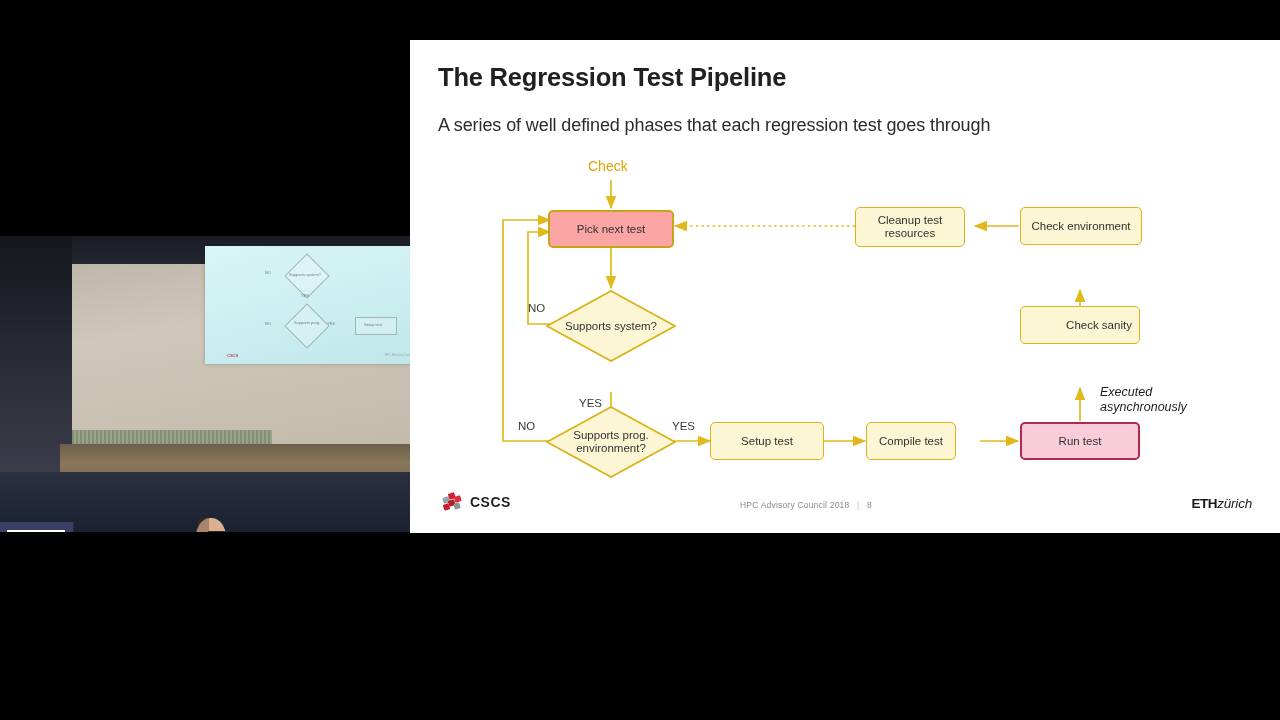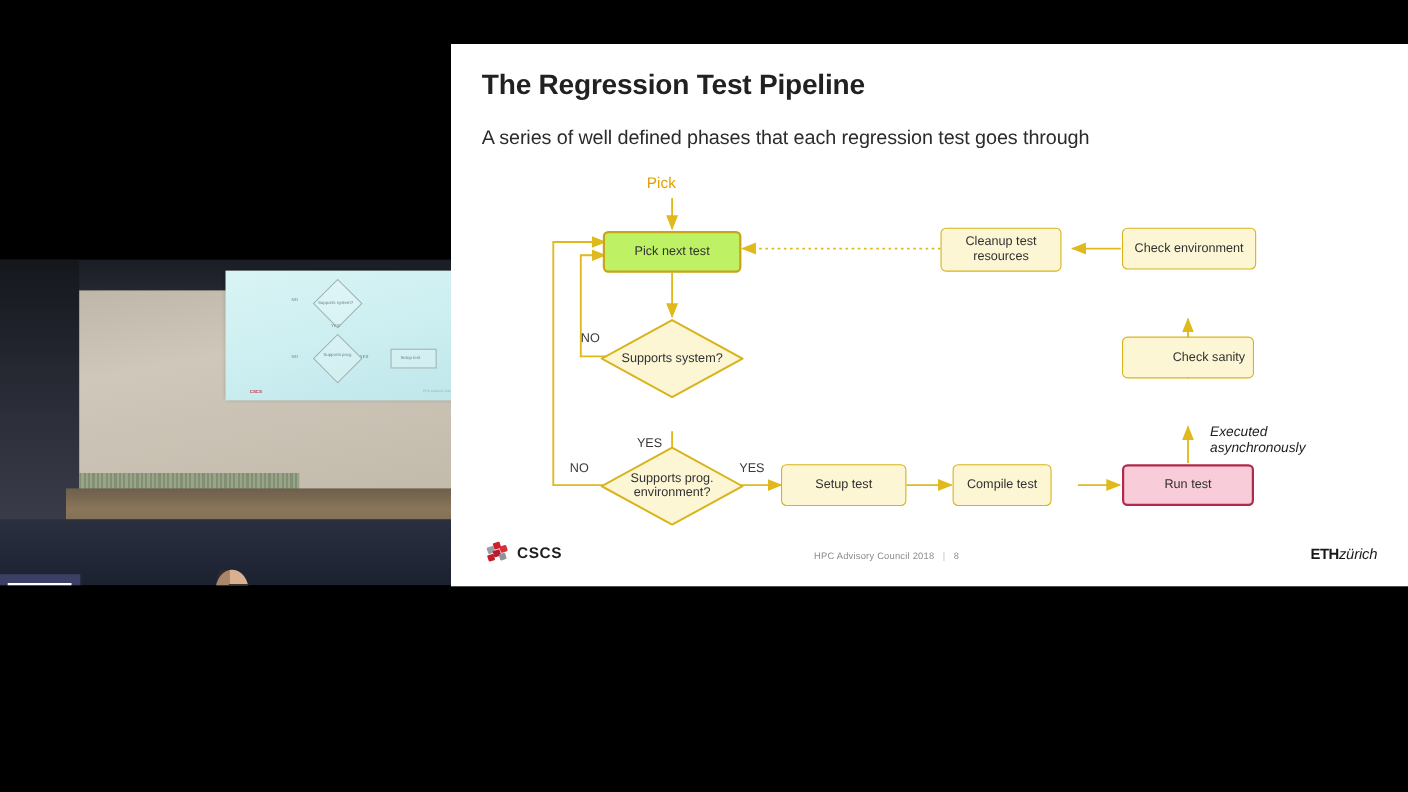--- a/index.html
+++ b/index.html
@@ -149,21 +149,21 @@
     color: #313131;
     line-height: 13px;
     z-index: 3;
   }
   .node.box {
     background: #fdf6d5;
     border: 1.6px solid #d8b31b;
     border-radius: 5px;
   }
   .node.box.emphasis {
-    background: #bef264;
+    background: #fca5a5;
     border: 2.2px solid #c9a417;
   }
   .node.box.pink {
     background: #f8ccd8;
     border: 2px solid #b02a4d;
   }
   .diamond-wrap { position: absolute; z-index: 3; }
   .diamond-shape {
     position: absolute; left: 0; top: 0; width: 100%; height: 100%;
   }
@@ -288,21 +288,21 @@
         <path d="M670,381 L670,348" marker-end="url(#ar)"></path>
 
         <path d="M670,304 L670,250" marker-end="url(#ar)"></path>
 
         <path d="M1009,186 L965,186" marker-end="url(#ar)" transform="translate(-400,0)"></path>
 
         <path d="M445,186 L265,186" stroke-dasharray="2.4,3.2" marker-end="url(#ar)"></path>
       </g>
     </svg>
 
-    <div class="start-label" style="left:178px; top:118px;">Pick</div>
+    <div class="start-label" style="left:178px; top:118px;">Check</div>
 
     <div class="node box emphasis" style="left:138px; top:170px; width:126px; height:38px;">Pick next test</div>
 
     <div class="diamond-wrap" style="left:136px; top:250px; width:130px; height:72px;">
       <svg class="diamond-shape" viewBox="0 0 130 72" preserveAspectRatio="none">
         <polygon points="65,1 129,36 65,71 1,36" fill="#fdf6d5" stroke="#d8b31b" stroke-width="1.8"></polygon>
       </svg>
       <div class="diamond-text">Supports system?</div>
     </div>
 

